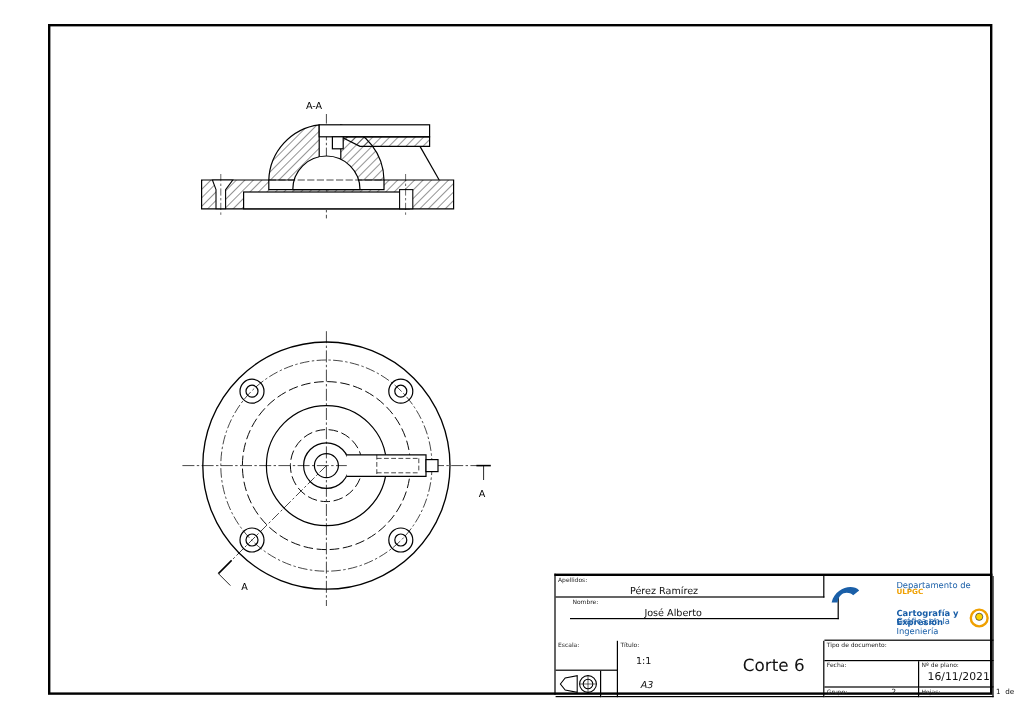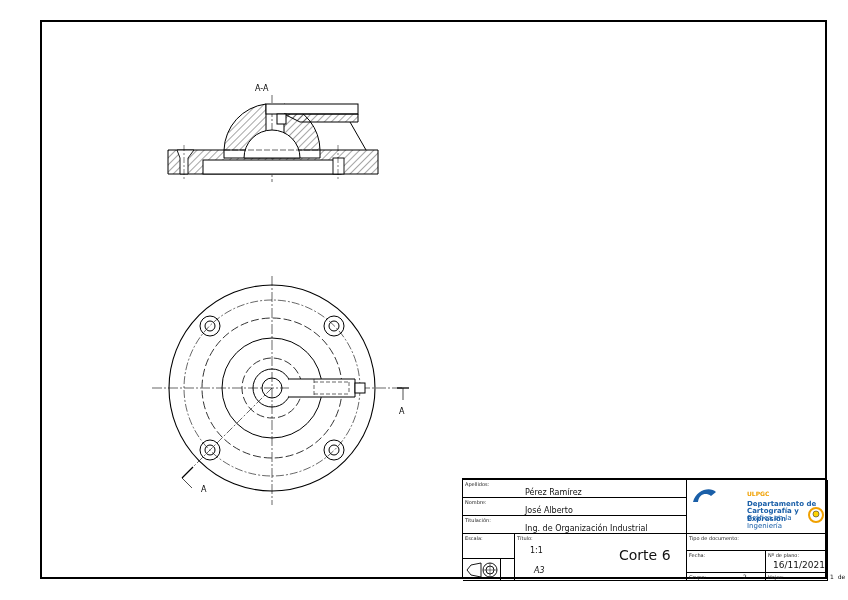--- a/index.html
+++ b/index.html
@@ -94,27 +94,23 @@
 
   <span class="lbl" style="left:255px; top:84px;">A-A</span>
   <span class="lbl" style="left:399px; top:407px;">A</span>
   <span class="lbl" style="left:201px; top:485px;">A</span>
 
   <div id="title-block">
     <div class="cell" style="left:0; top:0; width:224px; height:18px;">
       <span class="cap">Apellidos:</span>
       <span class="val" style="left:30px; top:8px;">Pérez Ramírez</span>
     </div>
-    <div class="cell" style="left:0; top:18px; width:224px; height:18px;">
+    <div class="cell" style="left:12px; top:18px; width:224px; height:18px;">
       <span class="cap">Nombre:</span>
       <span class="val" style="left:30px; top:8px;">José Alberto</span>
-    </div>
-    <div class="cell" style="left:0; top:36px; width:224px; height:18px;">
-      <span class="cap">Titulación:</span>
-      <span class="val" style="left:30px; top:8px;">Ing. de Organización Industrial</span>
     </div>
     <div class="cell" style="left:0; top:54px; width:52px; height:25px;">
       <span class="cap">Escala:</span>
       <span class="val" style="left:35px; top:12px;">1:1</span>
     </div>
     <div class="cell" style="left:0; top:79px; width:38px; height:22px;">
       <svg width="38" height="22">
         <path d="M4 11 L8 6 L18 4 L18 18 L8 16 Z" fill="none" stroke="#000" stroke-width="0.9"></path>
         <circle cx="27" cy="11" r="7" fill="none" stroke="#000" stroke-width="0.9"></circle>
         <circle cx="27" cy="11" r="4" fill="none" stroke="#000" stroke-width="0.9"></circle>
@@ -128,21 +124,21 @@
     <div class="cell" style="left:52px; top:54px; width:172px; height:47px;">
       <span class="cap">Título:</span>
       <span class="val big" style="left:72px; top:17px;">Corte 6</span>
     </div>
 
     <div class="cell" style="left:224px; top:0; width:141px; height:54px;">
       <svg width="30" height="30" style="position:absolute; left:3px; top:4px;">
         <path d="M3 18 C 6 6, 20 2, 26 8 L21 12 C 16 8, 9 10, 8 18 Z" fill="#1a5fa8"></path>
       </svg>
       <span class="val" style="left:28px; top:9px; font-size:6px; font-weight:bold; color:#f0a000;">ULPGC</span>
-      <span class="val" style="left:28px; top:20px; font-size:7px; font-weight:bold; color:#1a5fa8; line-height:8px;">Departamento de</span>
+      <span class="val" style="left:28px; top:4px; font-size:7px; font-weight:normal; color:#1a5fa8; line-height:8px;">Departamento de</span>
       <span class="val" style="left:28px; top:27px; font-size:7px; font-weight:bold; color:#1a5fa8; line-height:8px;">Cartografía y Expresión</span>
       <span class="val" style="left:28px; top:34px; font-size:7px; font-weight:normal; color:#1a5fa8; line-height:8px;">Gráfica en la Ingeniería</span>
       <svg width="18" height="20" style="position:absolute; left:120px; top:25px;">
         <circle cx="9" cy="10" r="7" fill="none" stroke="#f0a000" stroke-width="2"></circle>
         <circle cx="9" cy="9" r="3" fill="#ffd400" stroke="#333" stroke-width="0.6"></circle>
       </svg>
     </div>
     <div class="cell" style="left:224px; top:54px; width:141px; height:17px;">
       <span class="cap">Tipo de documento:</span>
       <span class="val" style="left:30px; top:8px;"></span>

